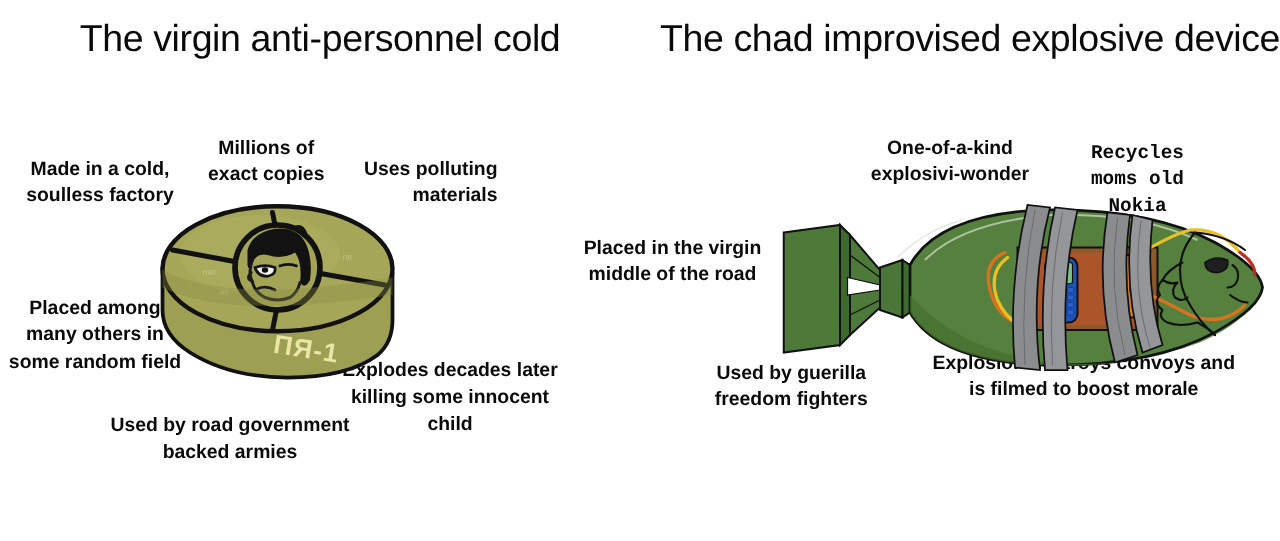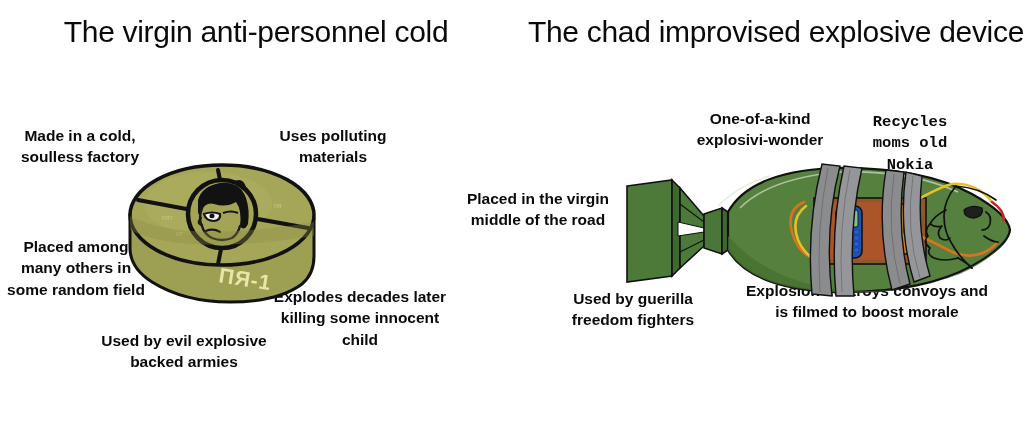--- a/index.html
+++ b/index.html
@@ -50,21 +50,21 @@
     font-size: 15.5px;
     line-height: 1.38;
     font-weight: 700;
     color: #0a0a0a;
     white-space: pre-line;
   }
 
   
   .lbl-factory   { left: 6px;   top: 125px; width: 148px; }
   .lbl-copies    { left: 158px; top: 108px; width: 110px; }
-  .lbl-polluting { left: 268px; top: 125px; width: 130px; }
+  .lbl-polluting { left: 268px; top: 125px; width: 130px; text-align: right; }
   .lbl-field     { left: 0px;   top: 236px; width: 152px; }
   .lbl-explodes  { left: 272px; top: 286px; width: 176px; }
   .lbl-armies    { left: 78px;  top: 330px; width: 212px; }
 
   
   .lbl-grandma   { left: 514px; top: 108px; width: 162px; }
   .lbl-onekind   { left: 686px; top: 108px; width: 148px; }
   .lbl-nokia     { left: 860px; top: 112px; width: 100px; font-family: Liberation Mono, monospace; }
   .lbl-road      { left: 456px; top: 188px; width: 164px; }
   .lbl-guerilla  { left: 566px; top: 288px; width: 134px; }
@@ -81,29 +81,31 @@
 <body>
 
 <div id="meme">
 
   <div class="panel panel-left">
     <div class="title title-left">The virgin anti-personnel cold</div>
   </div>
 
   <div class="label lbl-factory">Made in a cold,
 soulless factory</div>
+  <div class="label lbl-copies">Millions of
+exact copies</div>
   <div class="label lbl-polluting">Uses polluting
 materials</div>
   <div class="label lbl-field">Placed among
 many others in
 some random field</div>
   <div class="label lbl-explodes">Explodes decades later
 killing some innocent
 child</div>
-  <div class="label lbl-armies">Used by evil explosive
+  <div class="label lbl-armies">Used by road government
 backed armies</div>
 
   <div class="art art-mine">
     <svg width="200" height="152" viewBox="0 0 200 152">
 
       <path d="M8 62 L8 96 Q8 116 30 130 Q62 150 108 150 Q156 150 180 132 Q192 122 192 104 L192 66 Z" fill="#9d9f52" stroke="#111111" stroke-width="3" stroke-linejoin="round"></path>
 
       <ellipse cx="100" cy="63" rx="92" ry="50" fill="#a5a657" stroke="#111111" stroke-width="3.5"></ellipse>
 
       <ellipse cx="86" cy="52" rx="64" ry="32" fill="#aeae60" opacity="0.55"></ellipse>

